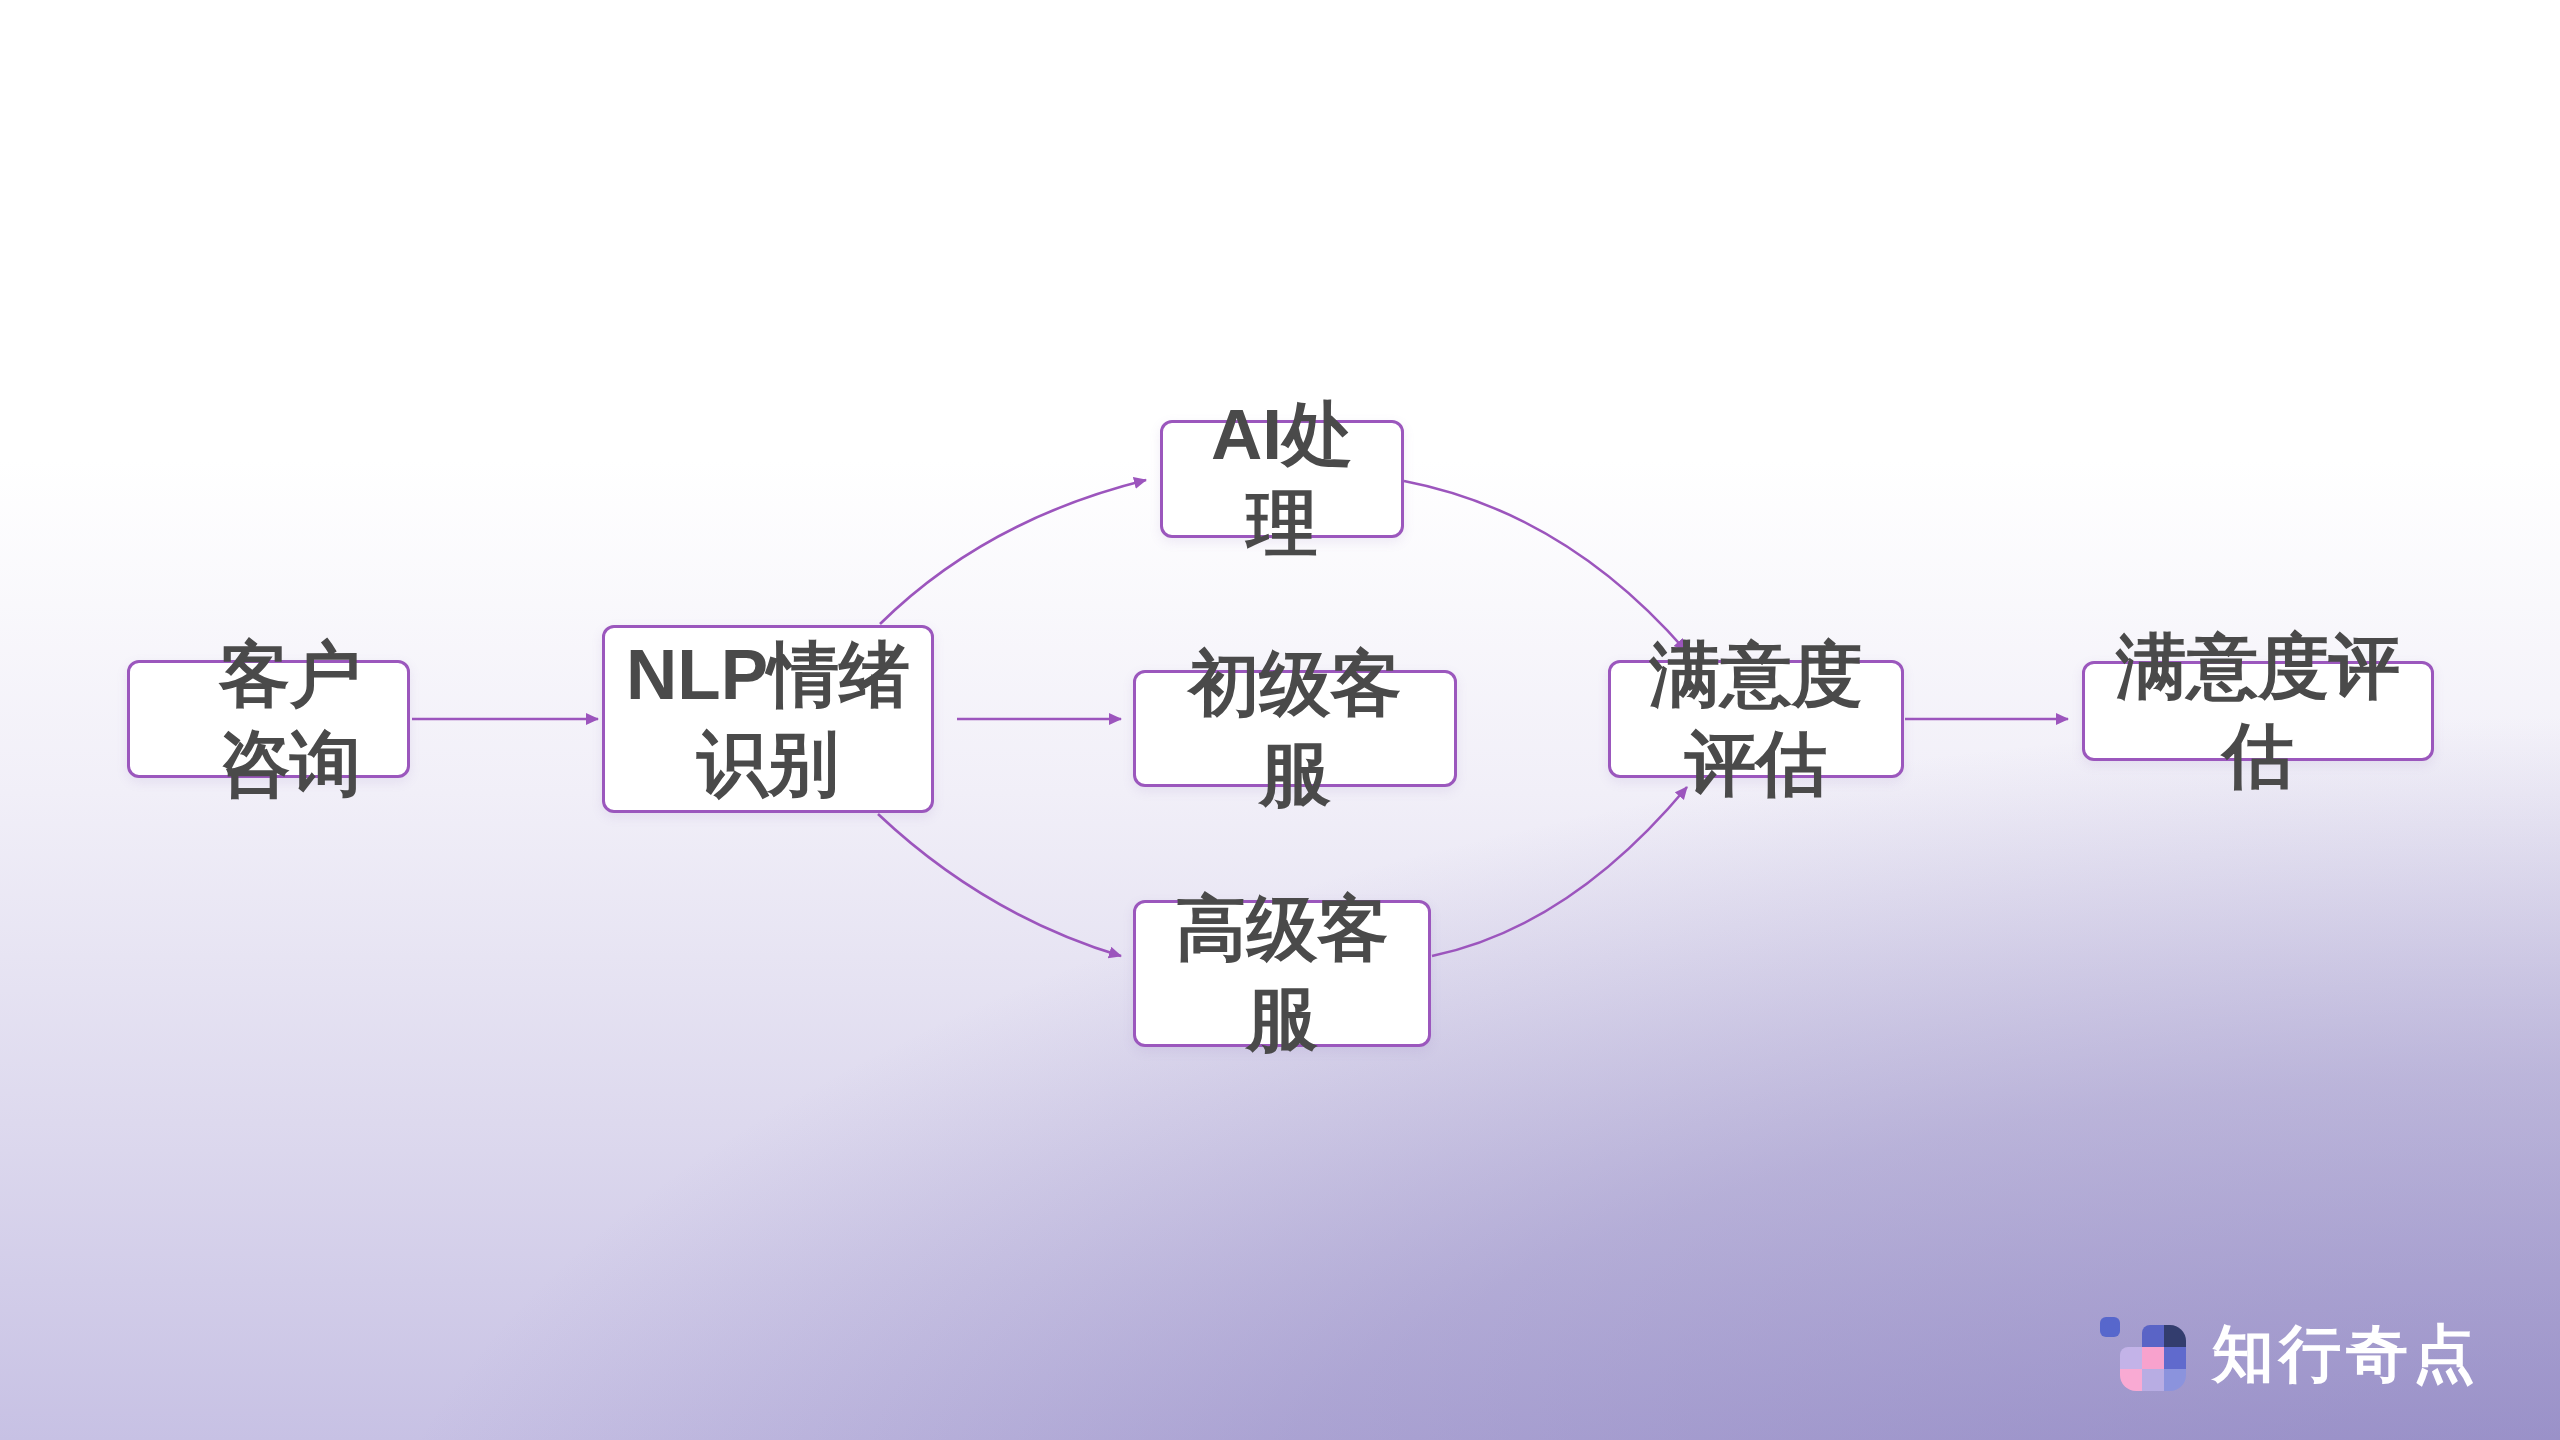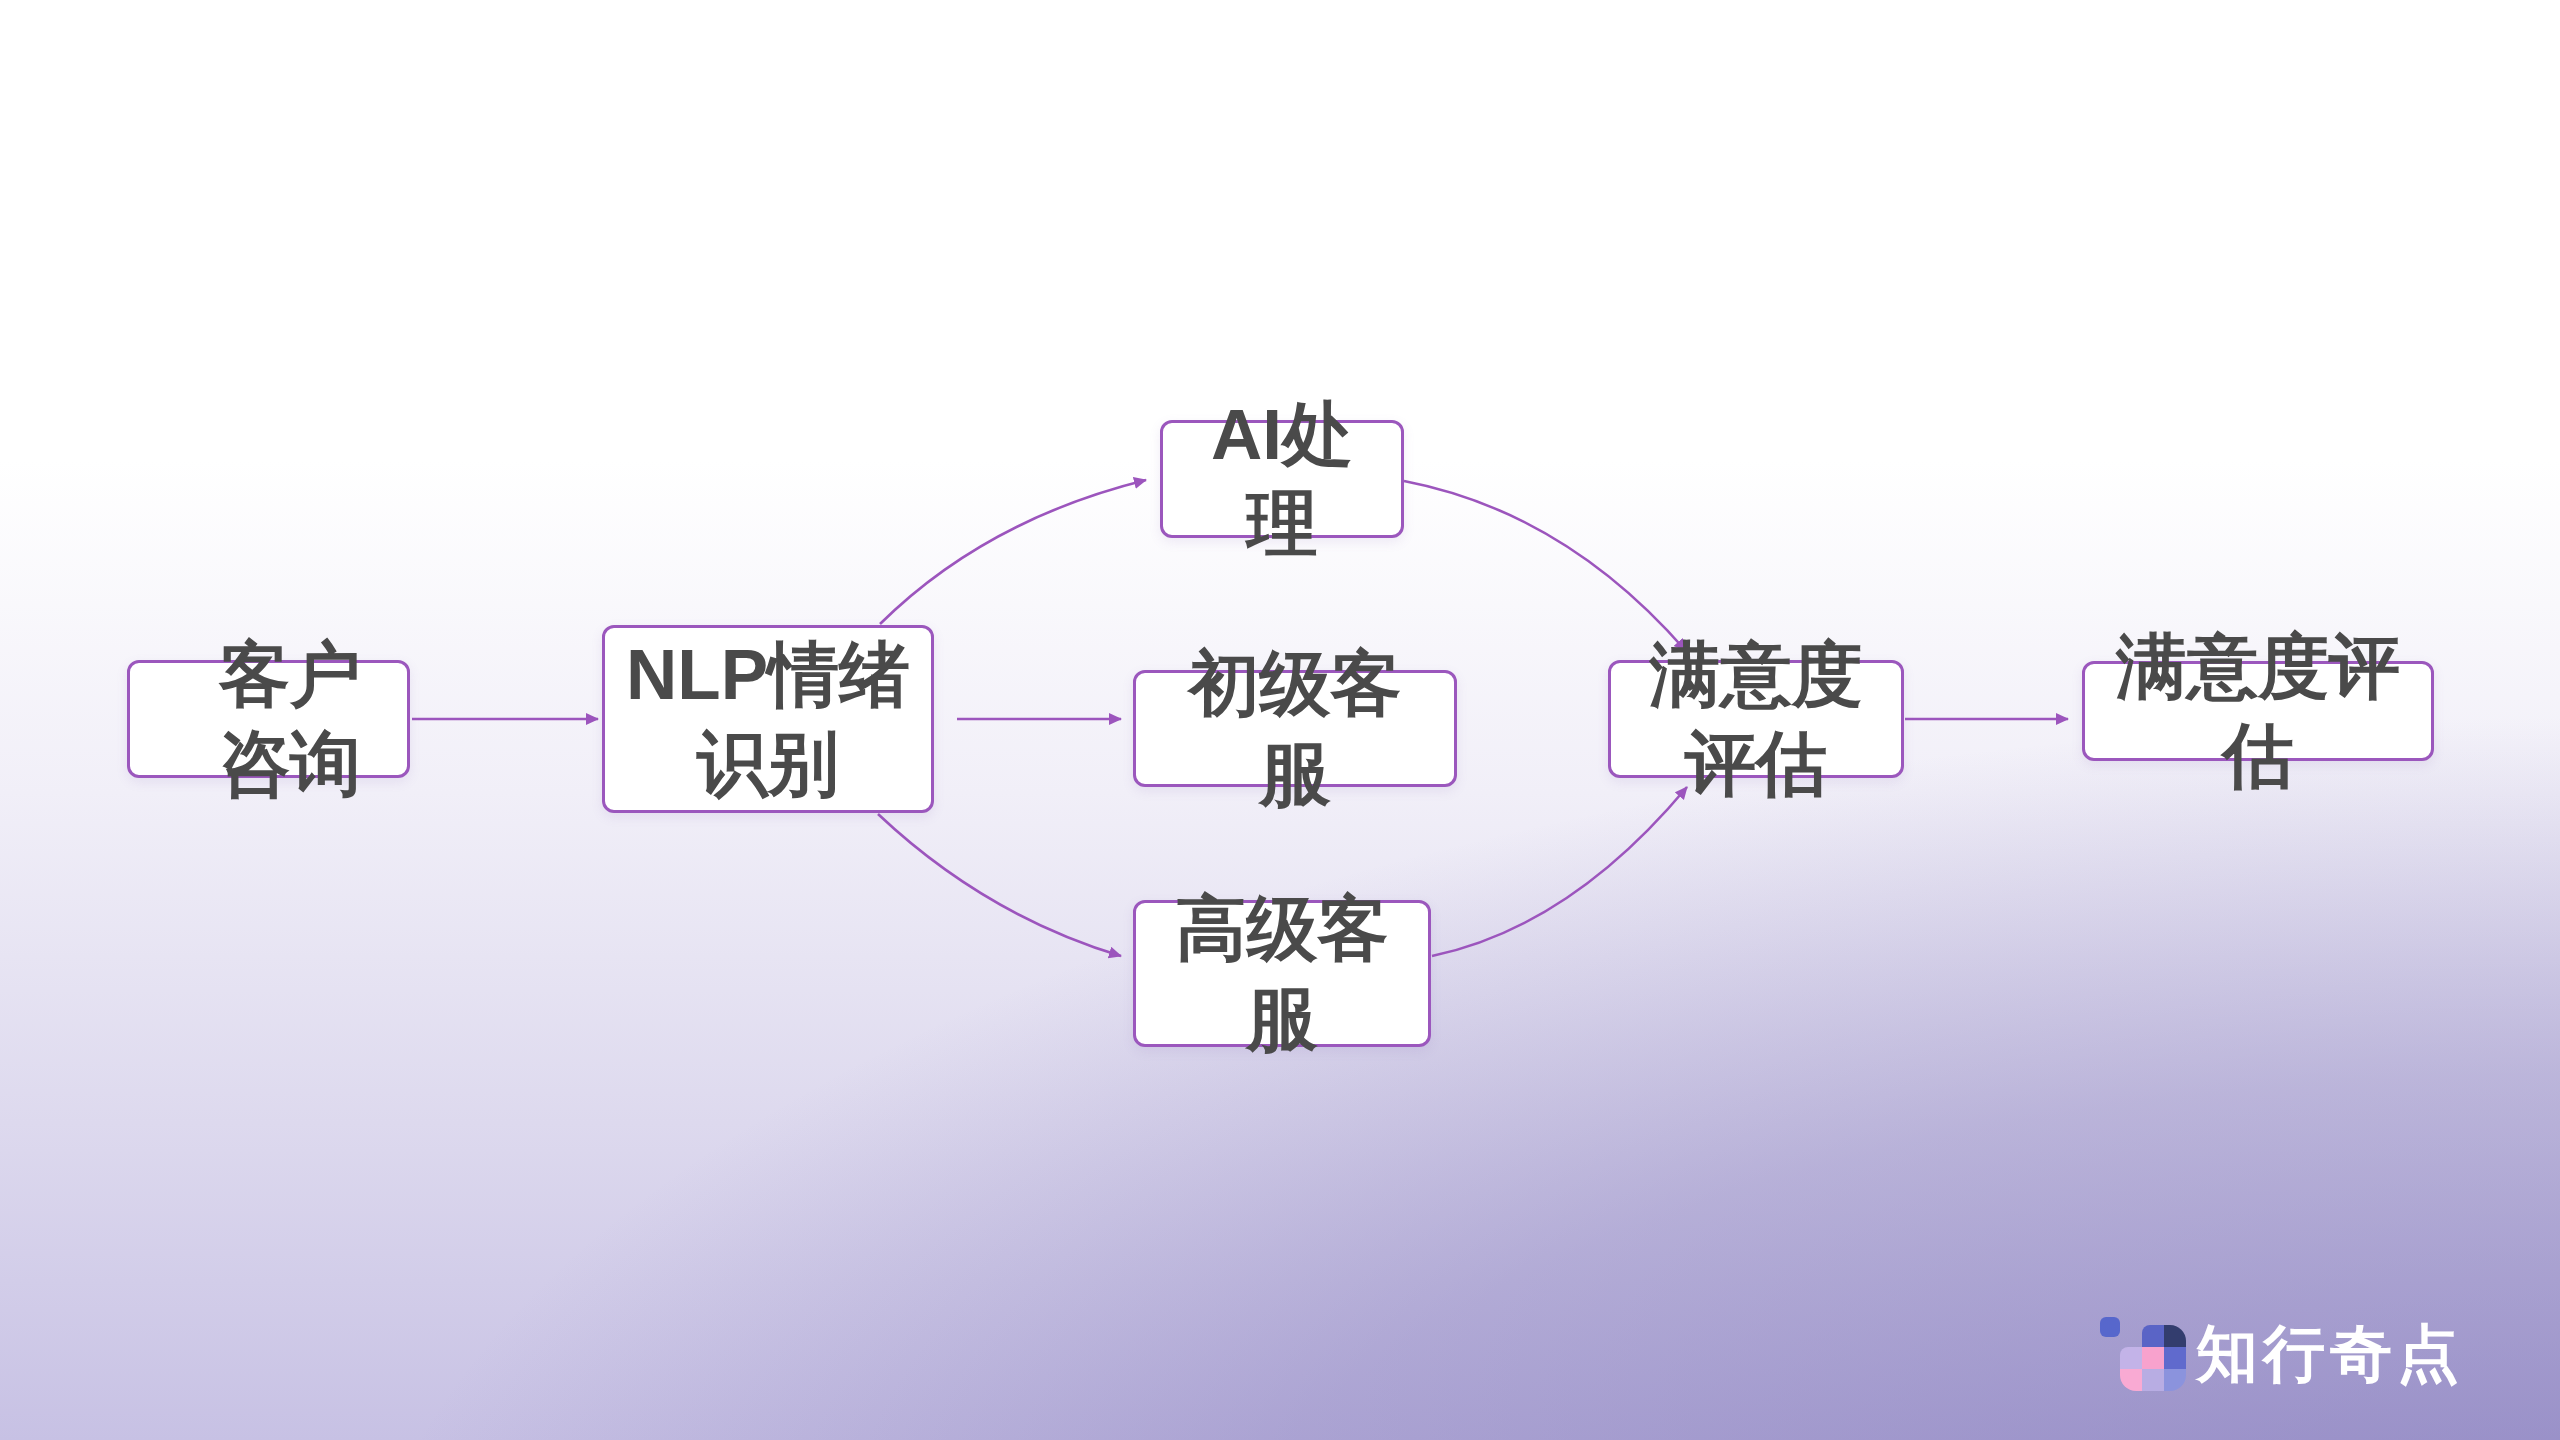--- a/index.html
+++ b/index.html
@@ -25,21 +25,21 @@
   
   .n-customer{left:127px;top:660px;width:283px;height:118px;padding-left:43px;}
   .n-nlp{left:602px;top:625px;width:332px;height:188px;justify-content:flex-end;}
   .n-ai{left:1160px;top:420px;width:244px;height:118px;}
   .n-junior{left:1133px;top:660px;width:324px;height:117px;margin-top:10px;}
   .n-senior{left:1133px;top:900px;width:298px;height:147px;}
   .n-resolution{left:1608px;top:660px;width:296px;height:118px;}
   .n-satisfaction{left:2082px;top:661px;width:352px;height:100px;justify-content:center;}
 
   
-  .brand{position:absolute;left:2096px;top:1312px;display:flex;align-items:center;gap:6px;}
+  .brand{position:absolute;left:2096px;top:1312px;display:flex;align-items:center;gap:22px;}
   .brand-icon{position:relative;width:94px;height:78px;}
   .brand-icon .chip{position:absolute;left:4px;top:2px;width:20px;height:20px;border-radius:6px;background:#5767cc;}
   .brand-icon .grid{
     position:absolute;left:24px;top:10px;width:66px;height:66px;
     display:grid;grid-template-columns:22px 22px 22px;grid-template-rows:22px 22px 22px;
     border-radius:10px 16px 16px 16px;overflow:hidden;
   }
   .brand-icon .grid span{display:block;}
   .c00{background:transparent;}
   .c01{background:#5a64c6;border-top-left-radius:8px;}

